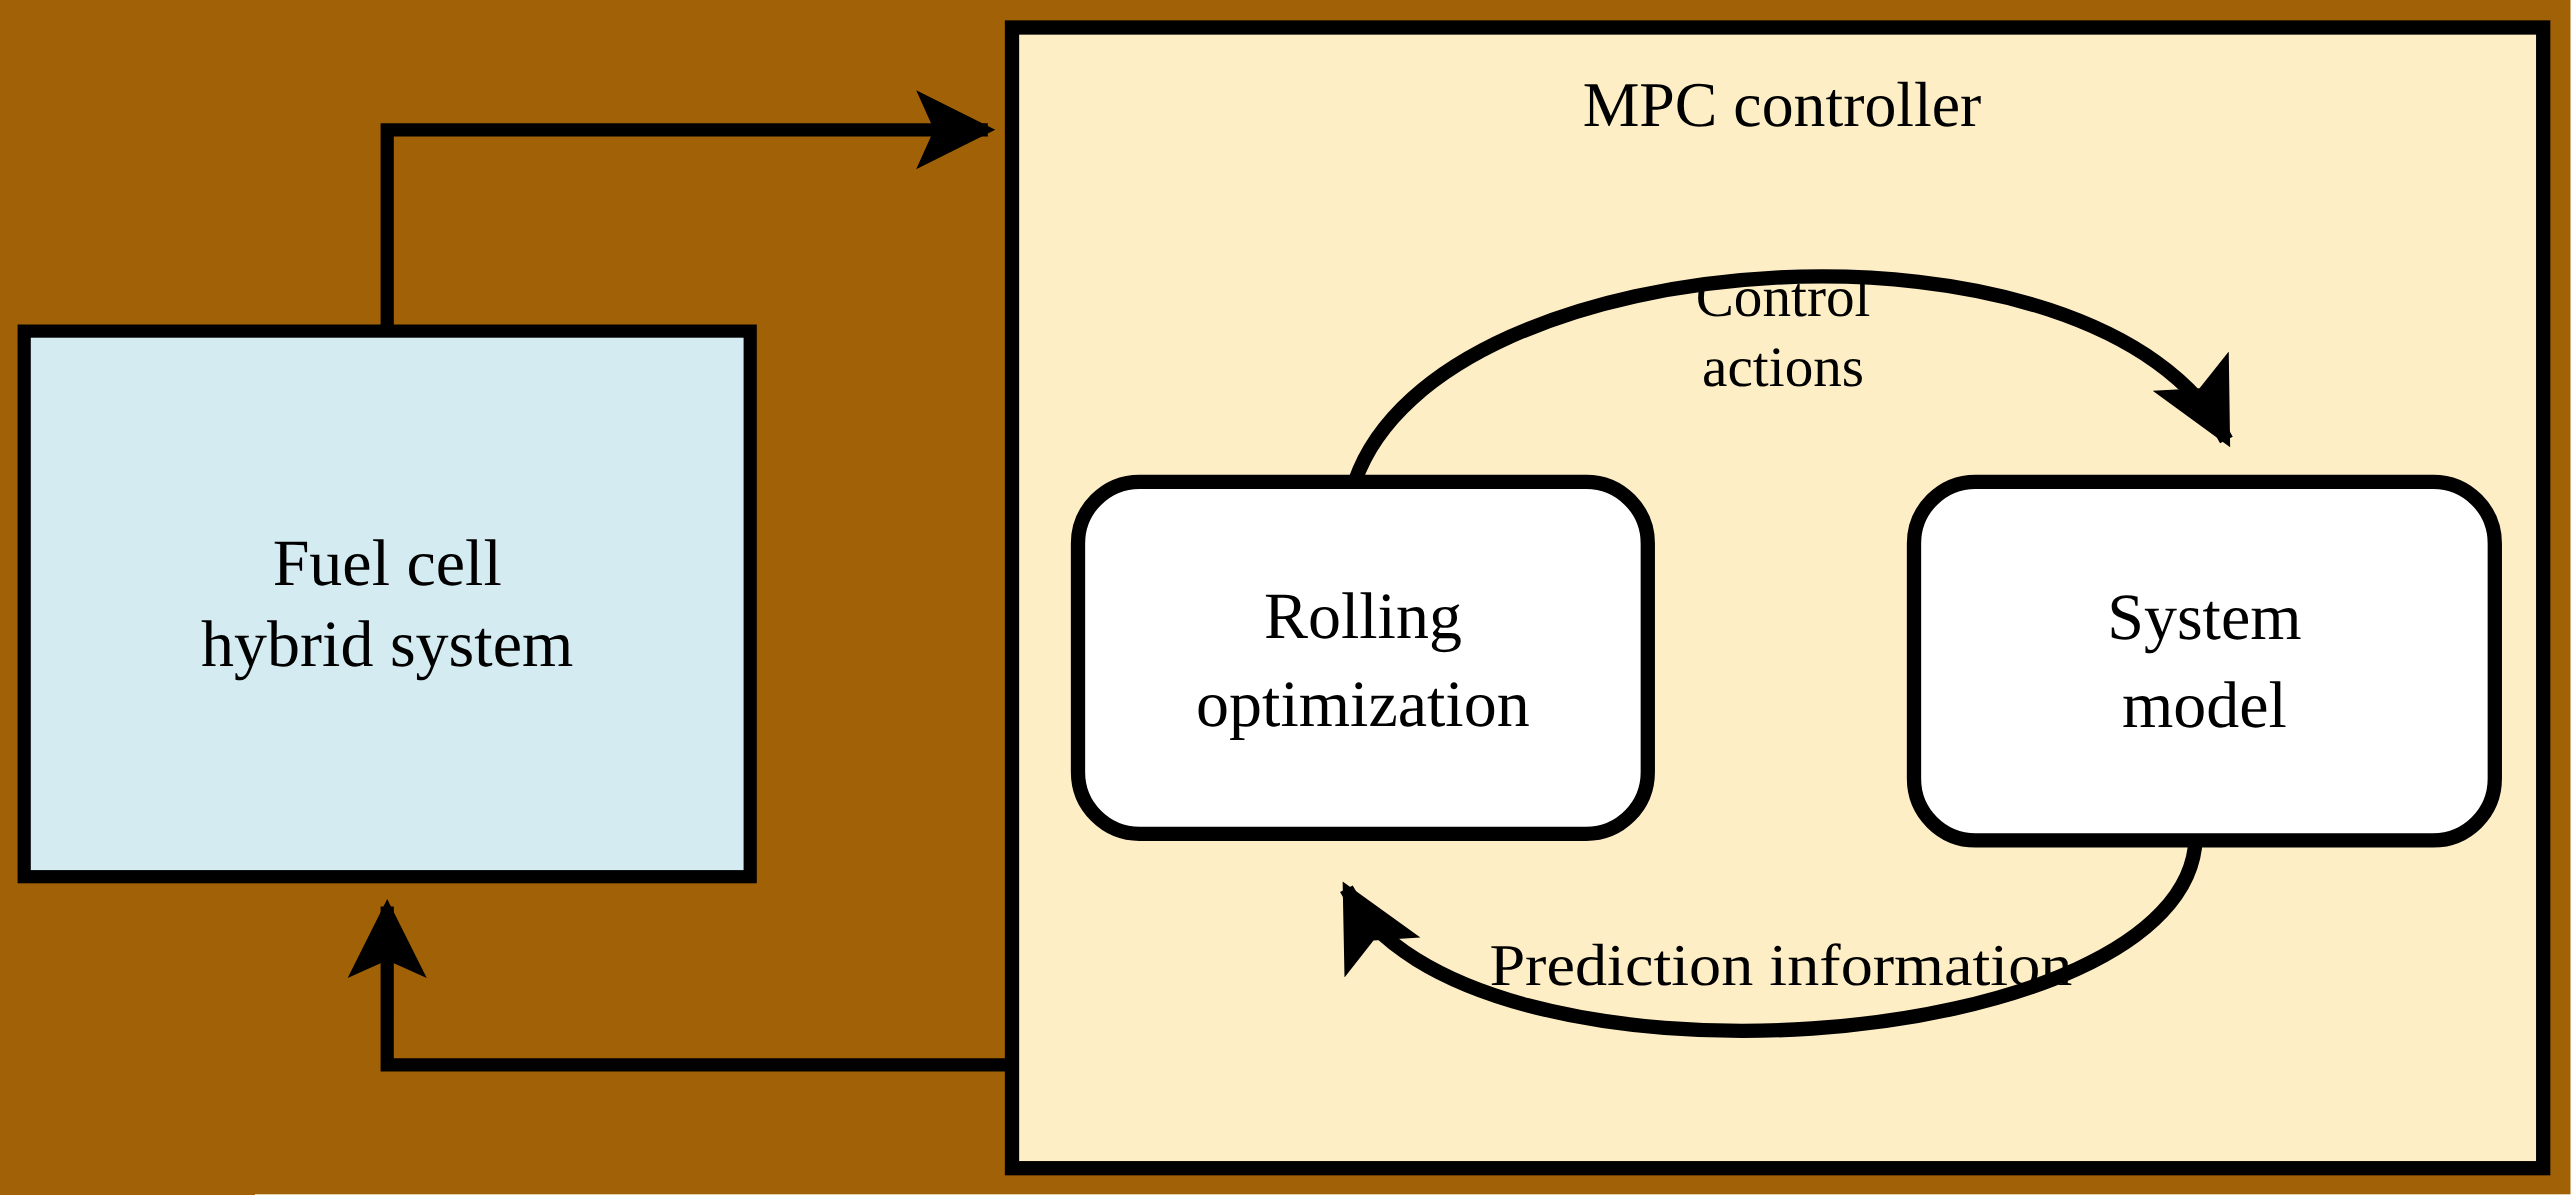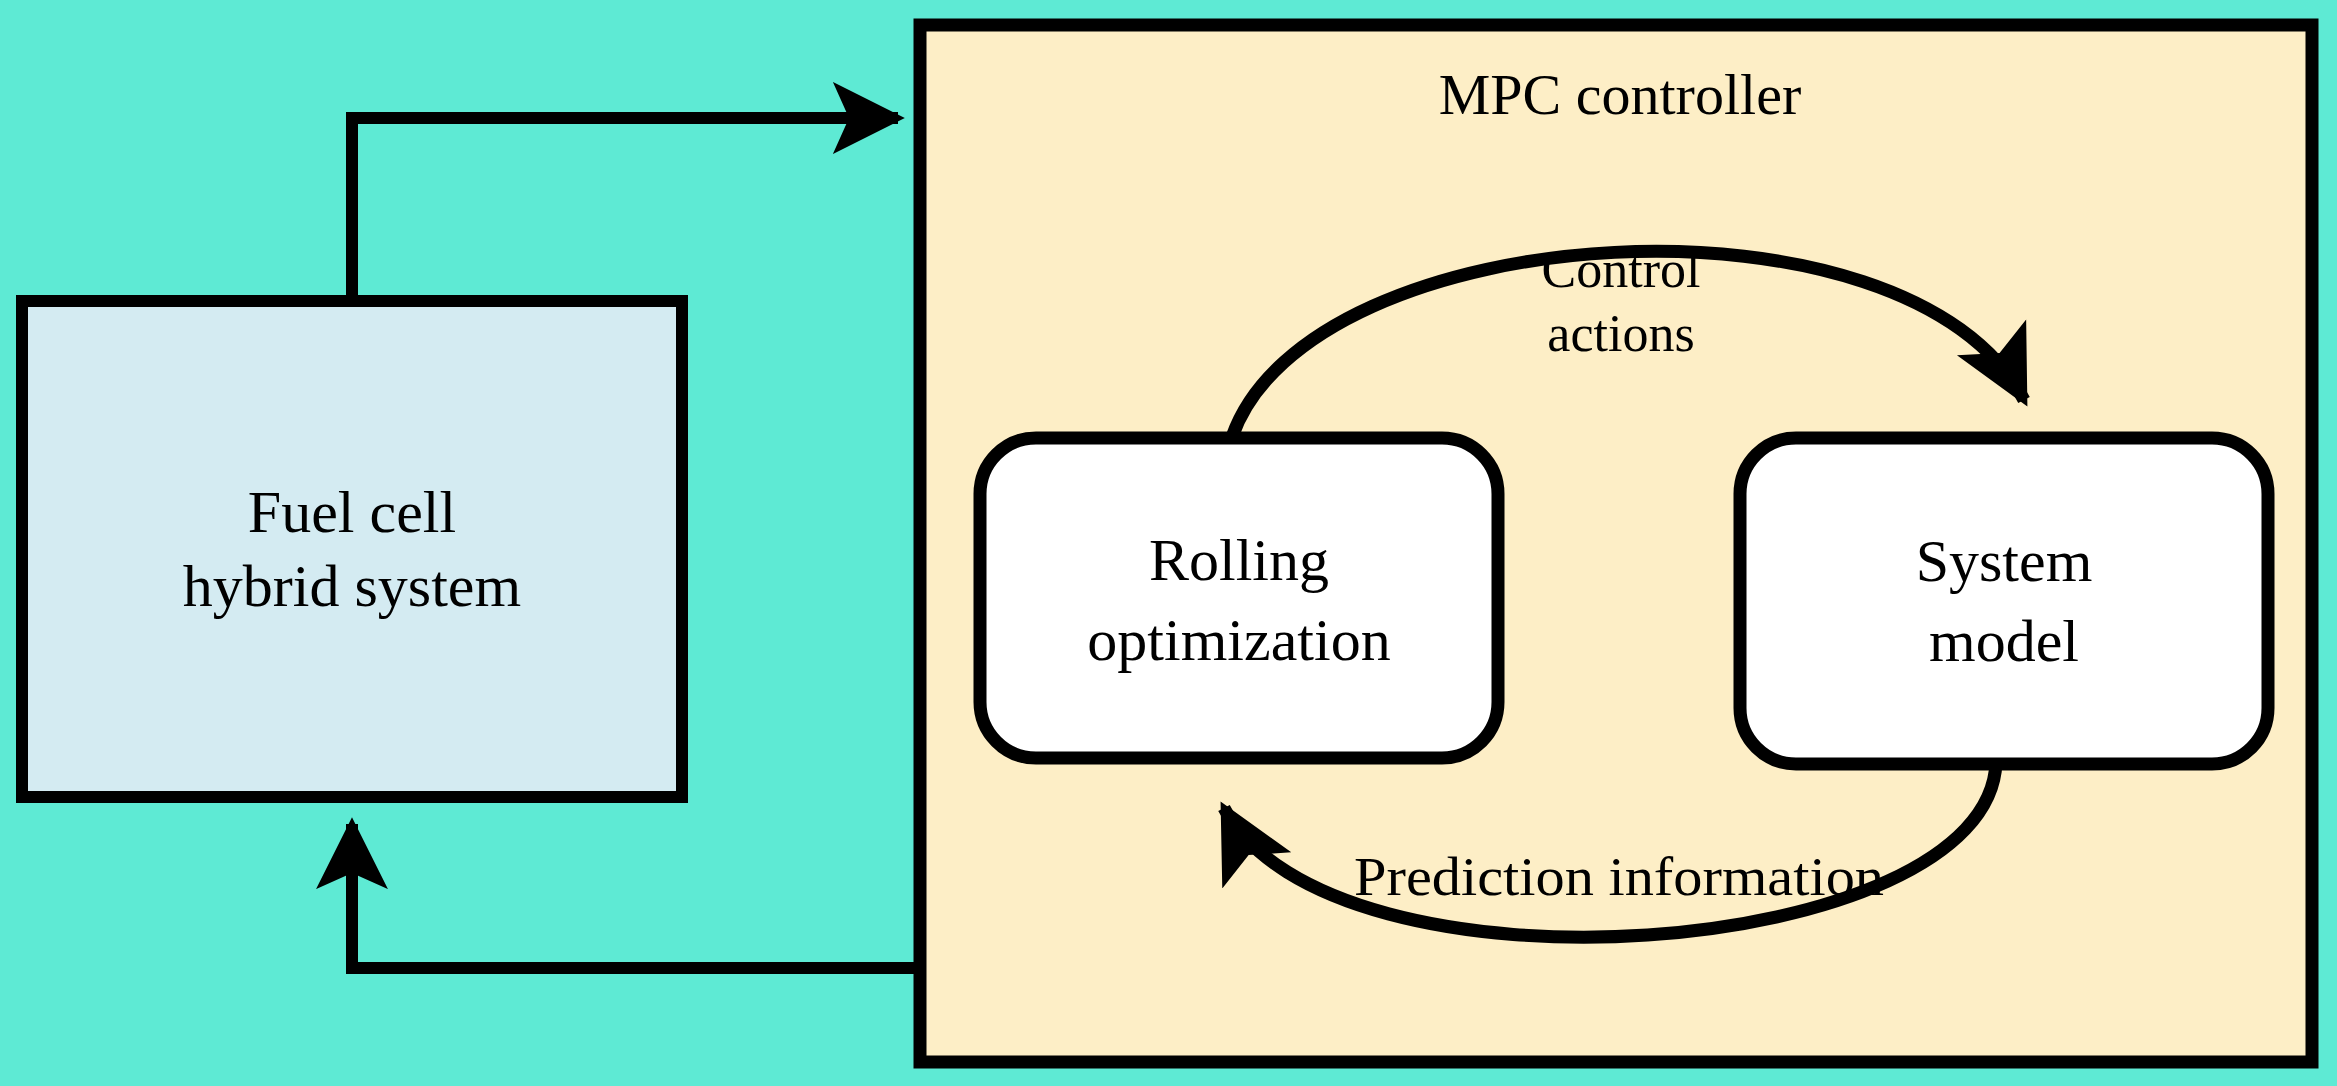--- a/index.html
+++ b/index.html
@@ -7,21 +7,21 @@
     padding: 0;
     background: #ffffff;
   }
   body {
     font-family: "Liberation Serif", "DejaVu Serif", serif;
   }
   #canvas {
     position: relative;
     width: 2337px;
     height: 1086px;
-    background: #5eead4;
+    background: #a16207;
     overflow: hidden;
   }
   #diagram-svg {
     position: absolute;
     left: 0;
     top: 0;
     width: 2337px;
     height: 1086px;
   }
   .node-text {

